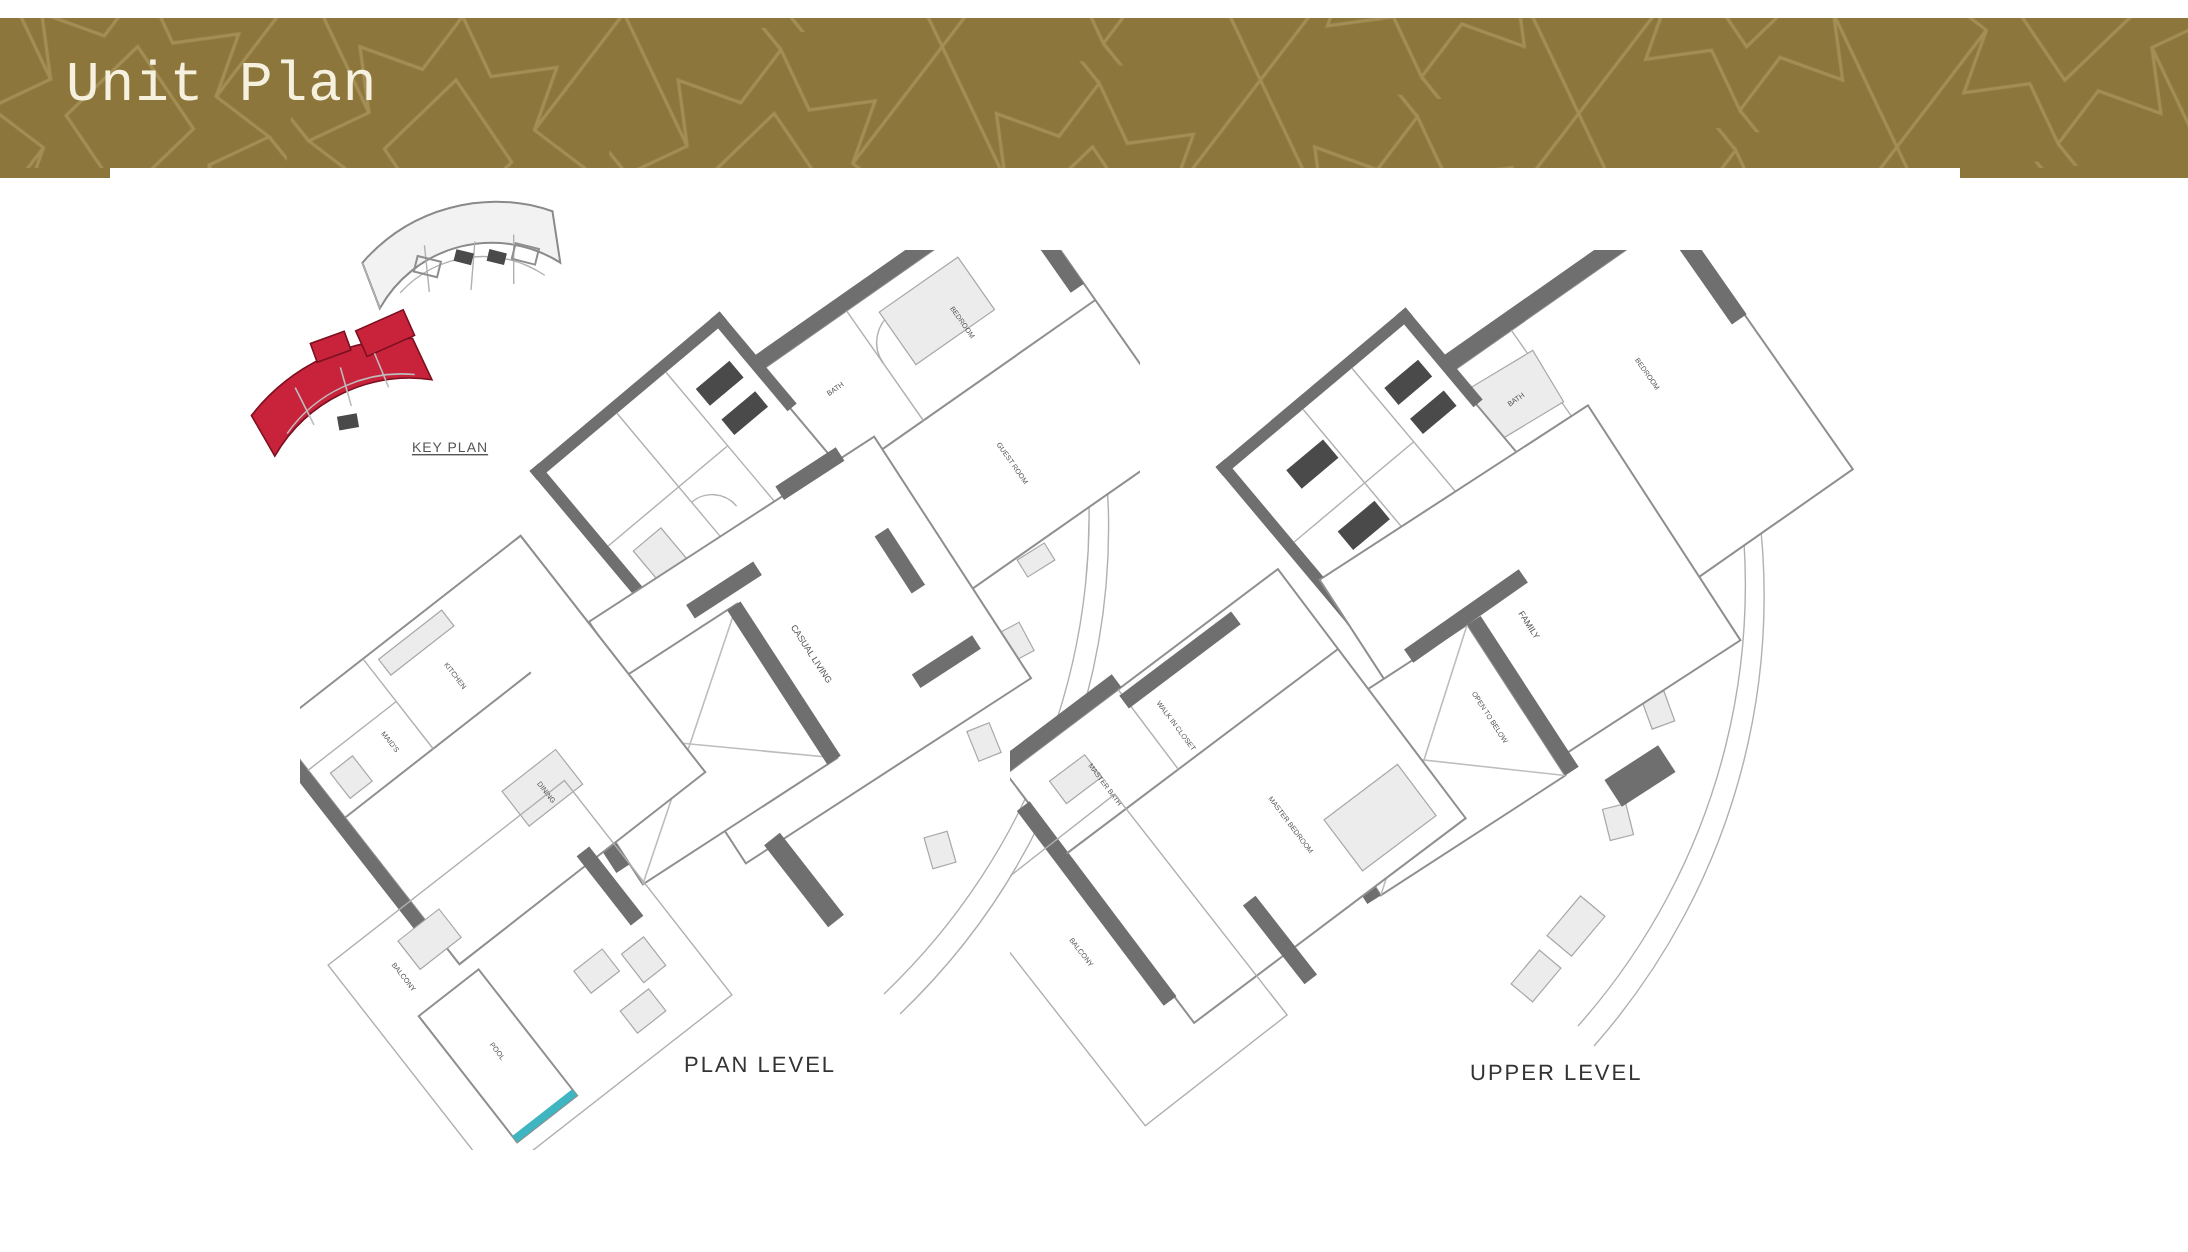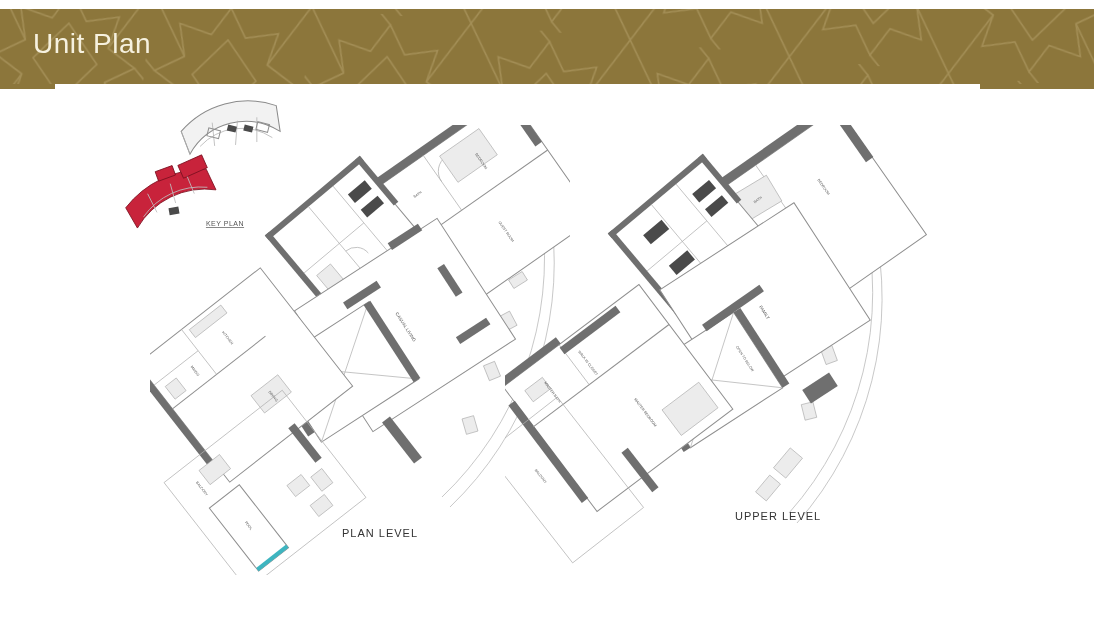--- a/index.html
+++ b/index.html
@@ -1,20 +1,20 @@
 <!DOCTYPE html>
 <html><head>
 <meta charset="utf-8">
 <style>
   html,body{margin:0;padding:0;background:#fff;}
   body{width:1094px;height:626px;position:relative;overflow:hidden;
        font-family:"Liberation Sans",sans-serif;}
   .header{position:absolute;left:0;top:9px;width:1094px;height:75px;background:#8C763B;overflow:hidden;}
   .header svg{position:absolute;left:0;top:0;}
-  .header-title{position:absolute;left:33px;top:19px;font-size:28px;color:#F6F1DF;letter-spacing:.5px;z-index:2;}
+  .header-title{position:absolute;left:33px;top:19px;font-size:28px;color:#F6F1DF;letter-spacing:.5px;z-index:2;font-family:Liberation Mono, monospace;}
   .band-ext{position:absolute;top:84px;height:5px;background:#8C763B;}
   .band-ext.left{left:0;width:55px;}
   .band-ext.right{left:980px;width:114px;}
   .plan-svg{position:absolute;}
   .caption{position:absolute;font-size:11px;color:#333;letter-spacing:1px;}
   .keyplan-label{font-size:7px;fill:#555;letter-spacing:.5px;}
   
   .w{fill:#6F6F6F;}                                  
   .d{fill:#4a4a4a;}                                  
   .r{fill:#fff;stroke:#8f8f8f;stroke-width:1;}       
@@ -255,13 +255,13 @@
     <g transform="translate(85,205) rotate(-37)">
         <rect class="w" x="-35" y="-4" width="70" height="8"></rect>
       </g>
     <g transform="translate(135,345) rotate(52)">
         <rect class="w" x="-25" y="-4" width="50" height="8"></rect>
       </g>
   </g>
 </svg>
 
 <div class="caption" style="left:342px;top:527px;">PLAN LEVEL</div>
-<div class="caption" style="left:735px;top:510px;text-align:center;">UPPER LEVEL</div>
+<div class="caption" style="left:735px;top:531px;text-align:center;">UPPER LEVEL</div>
 
 </body></html>

